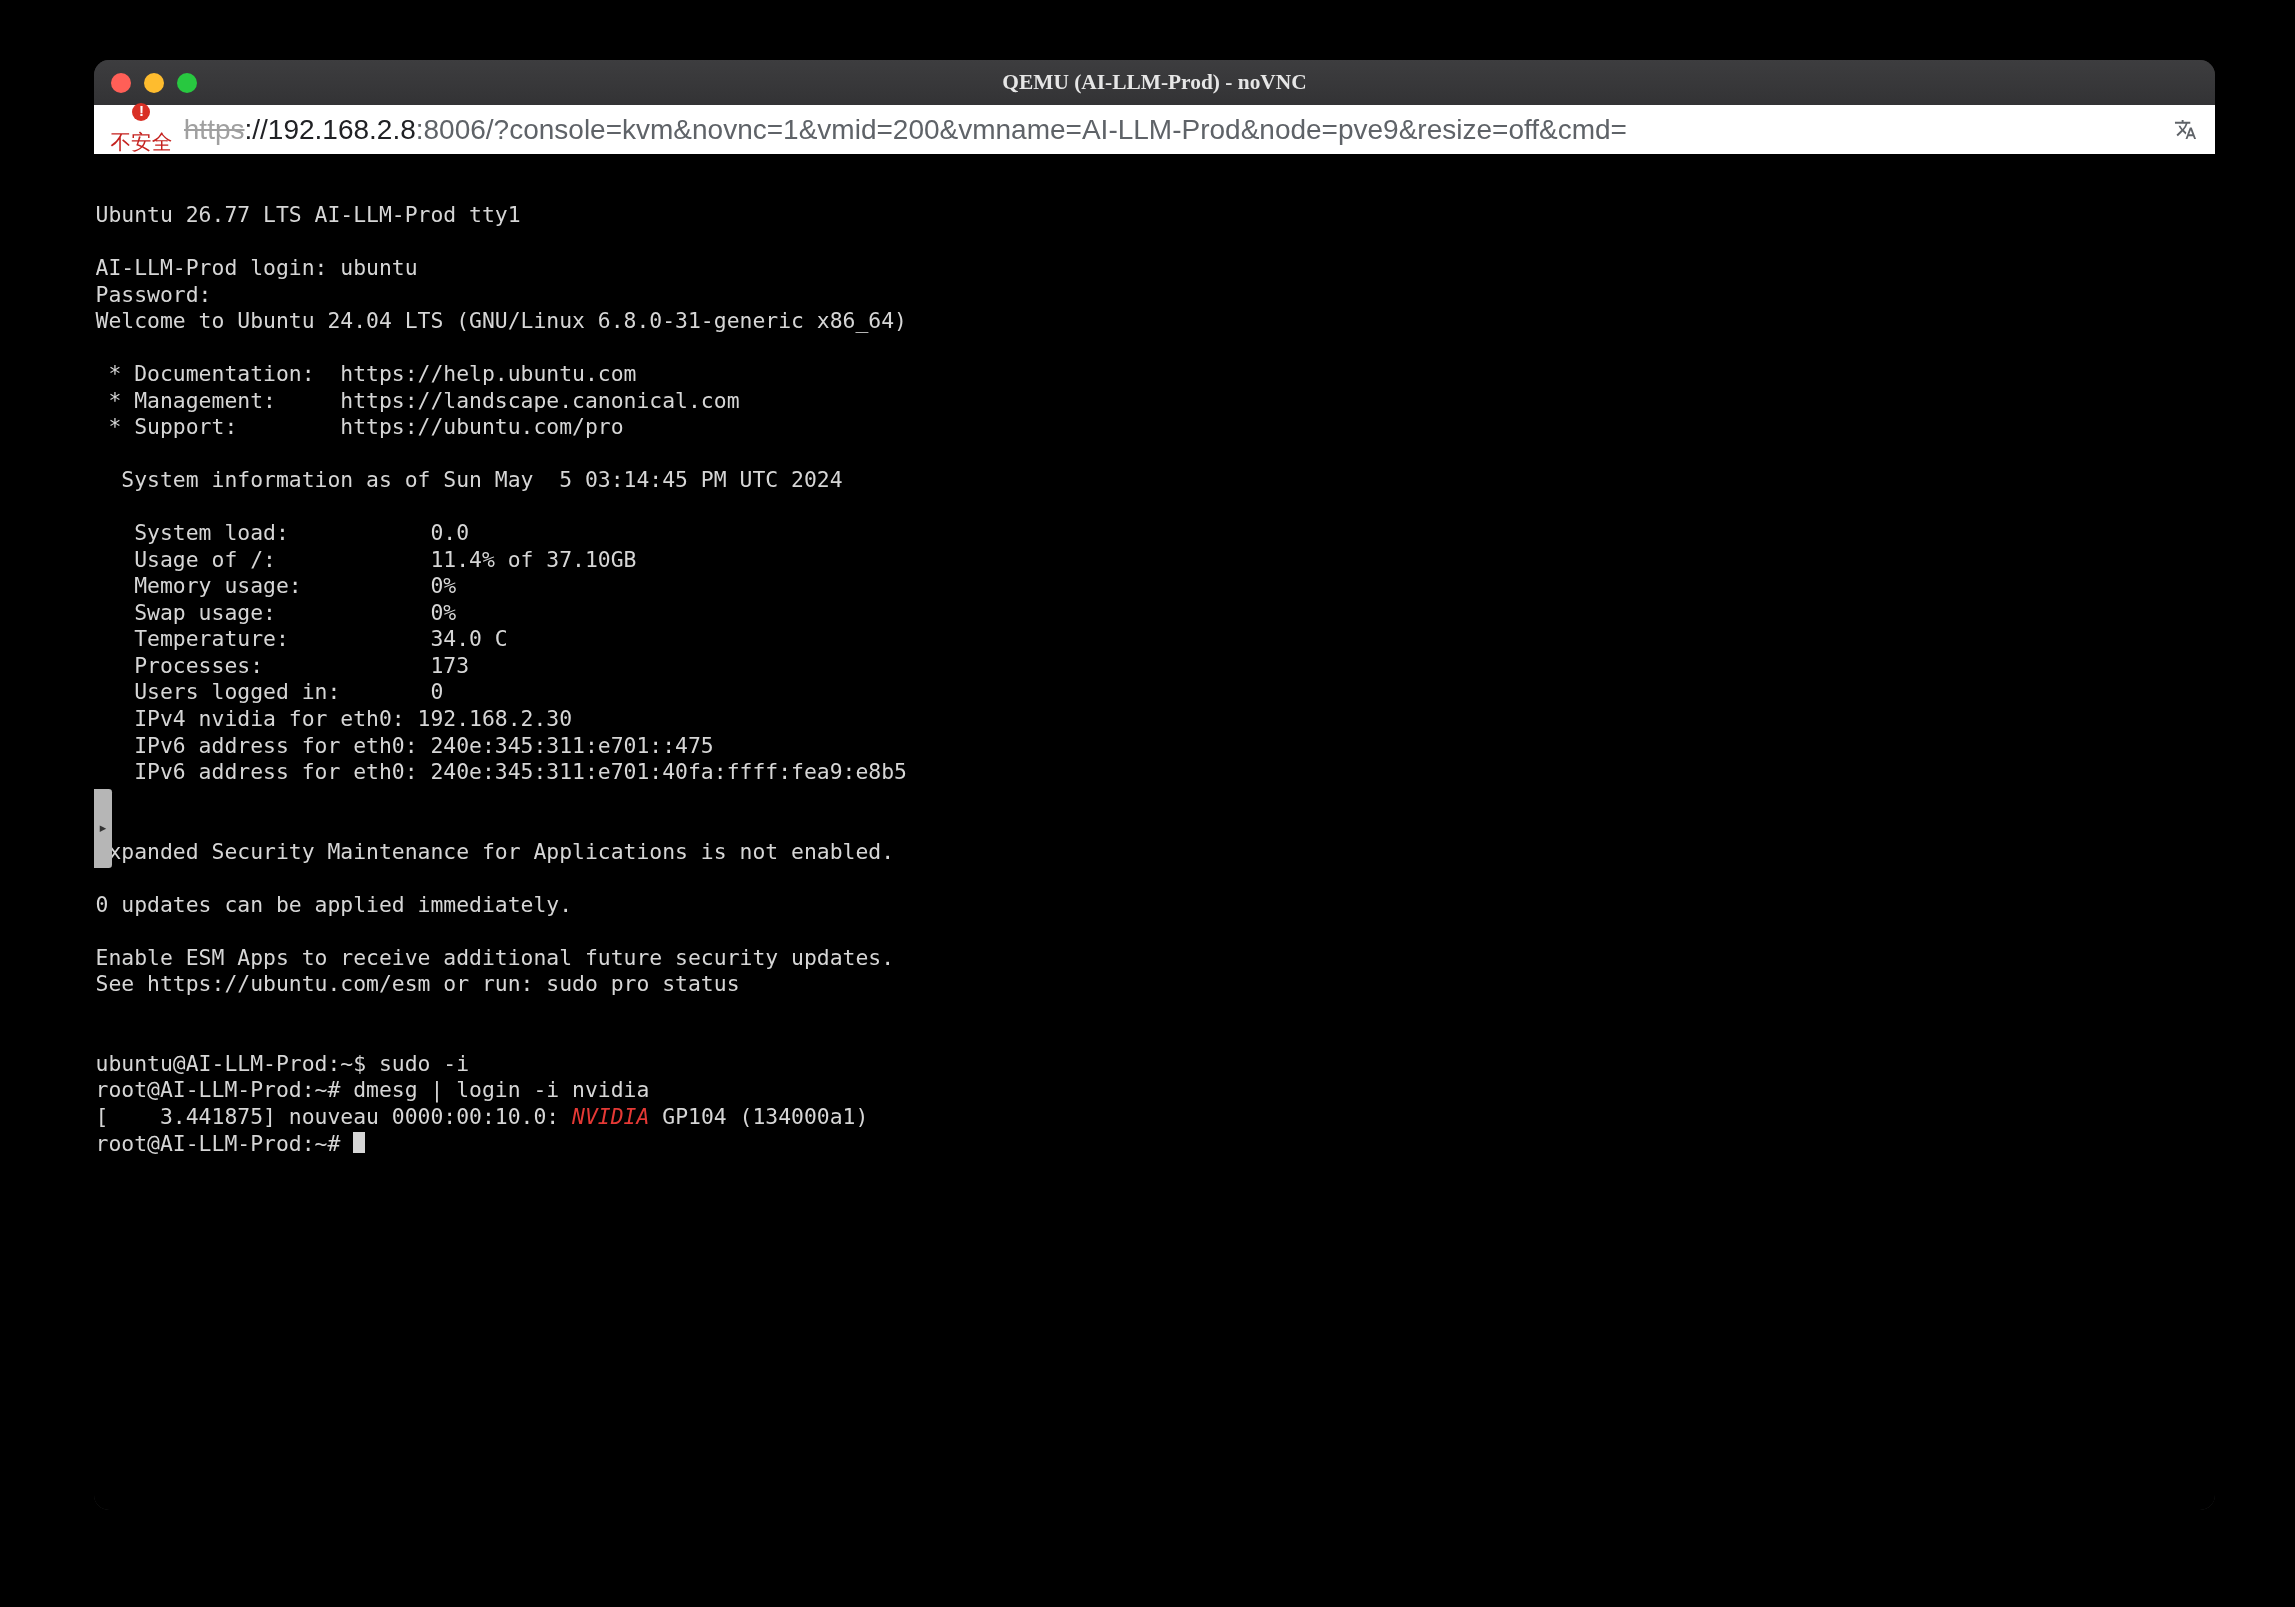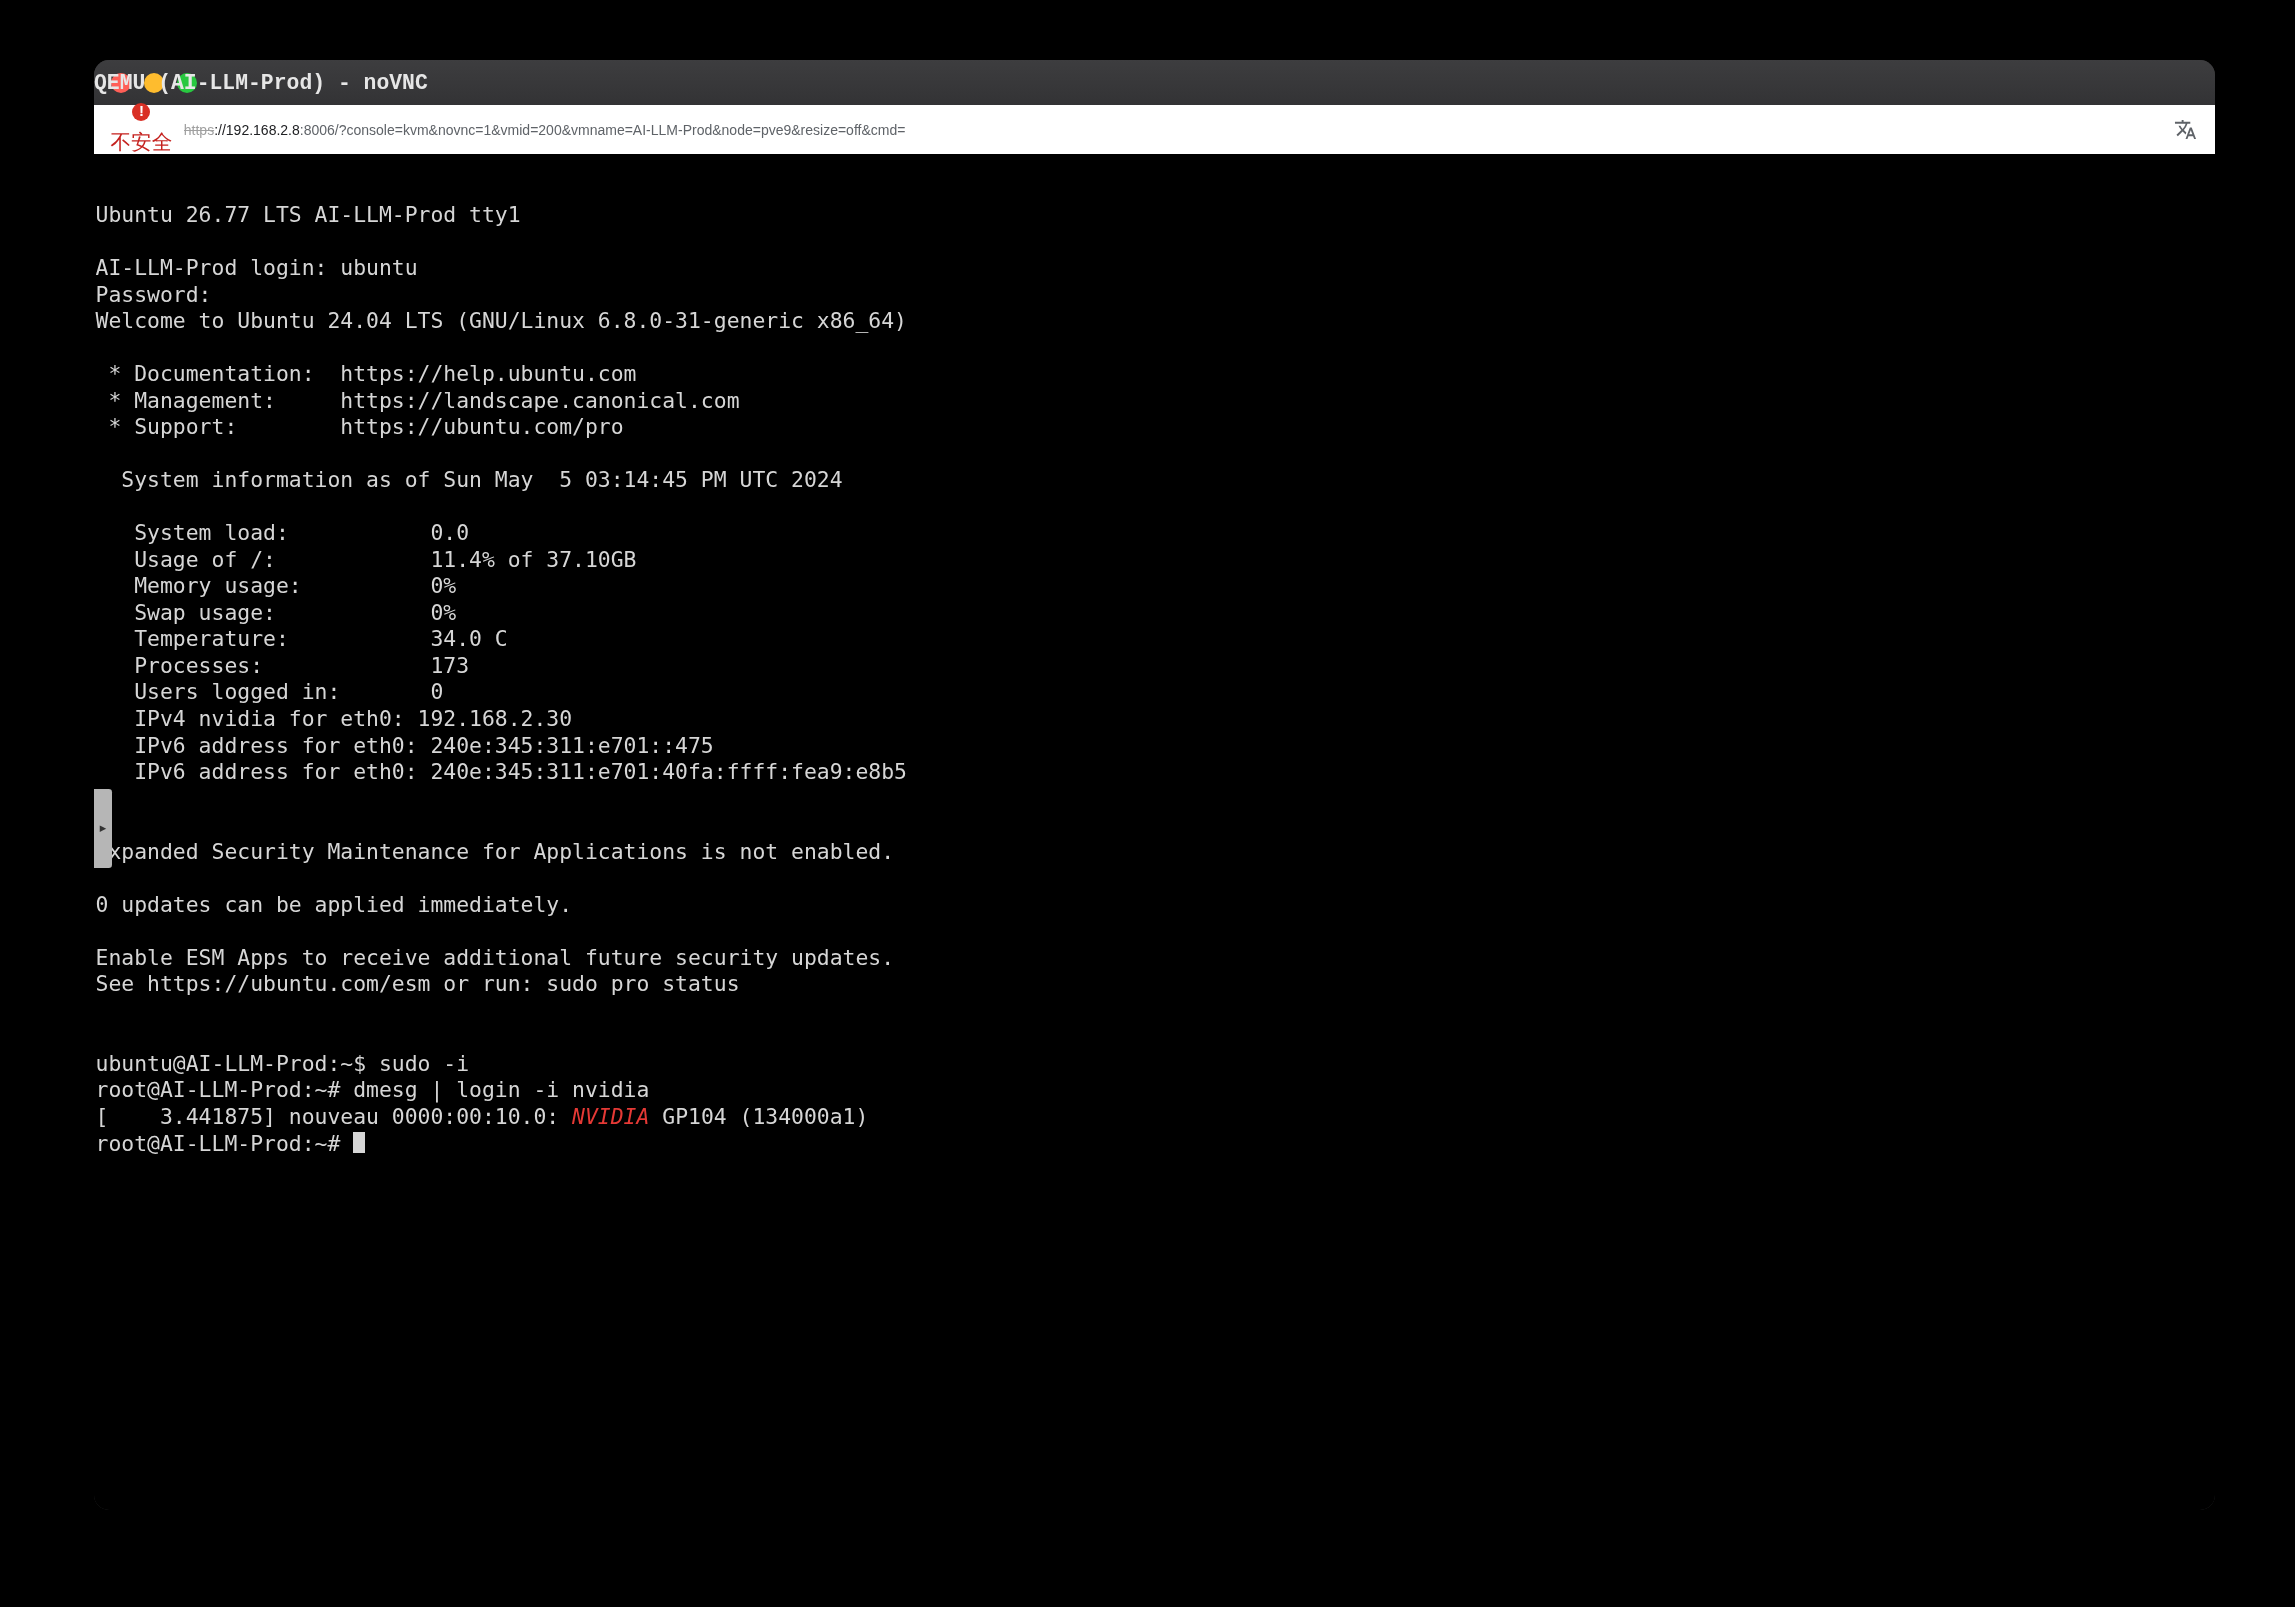--- a/index.html
+++ b/index.html
@@ -25,23 +25,24 @@
       padding:0 16.5px;
       position:relative;
     }
     .traffic-lights { display:flex; gap:13px; align-items:center; }
     .tl-dot { width:20px; height:20px; border-radius:50%; }
     .tl-close { background:#ff5f57; }
     .tl-min   { background:#febc2e; }
     .tl-max   { background:#28c840; }
     .titlebar-title {
       position:absolute; left:0; right:0;
+      text-align:center;
       color:#e6e6e6;
       font-size:21.4px;
-      font-family:Liberation Mono, monospace;
+      font-family:Liberation Serif, serif;
       font-weight:600;
       pointer-events:none;
     }
     .urlbar {
       height:49px;
       background:#fff;
       display:flex; align-items:center;
       padding:0 16.5px;
       gap:11.5px;
       font-family:-apple-system,"Helvetica Neue",Arial,sans-serif;
@@ -52,21 +53,21 @@
     }
     .url-warn-icon {
       width:18px; height:18px; border-radius:50%;
       background:#d93025; position:relative;
     }
     .url-warn-icon::before {
       content:"!"; color:#fff; font-weight:700;
       position:absolute; left:0; right:0; top:-1.6px;
       text-align:center; font-size:15px;
     }
-    .url-text { font-size:14px; color:#5f6368; white-space:nowrap; overflow:hidden; flex:1; }
+    .url-text { font-size:28px; color:#5f6368; white-space:nowrap; overflow:hidden; flex:1; }
     .url-text .proto { color:#a0a0a0; text-decoration:line-through; }
     .url-text .host  { color:#202124; }
     .translate-icon { width:26px; height:26px; display:flex; align-items:center; justify-content:center; }
     .translate-icon svg { width:23px; height:23px; fill:#5f6368; }
     .terminal {
       background:#000;
       color:#d6d6d6;
       padding:21.4px 1.6px 0 1.6px;
       font-size:21.4px;
       line-height:1.24;

